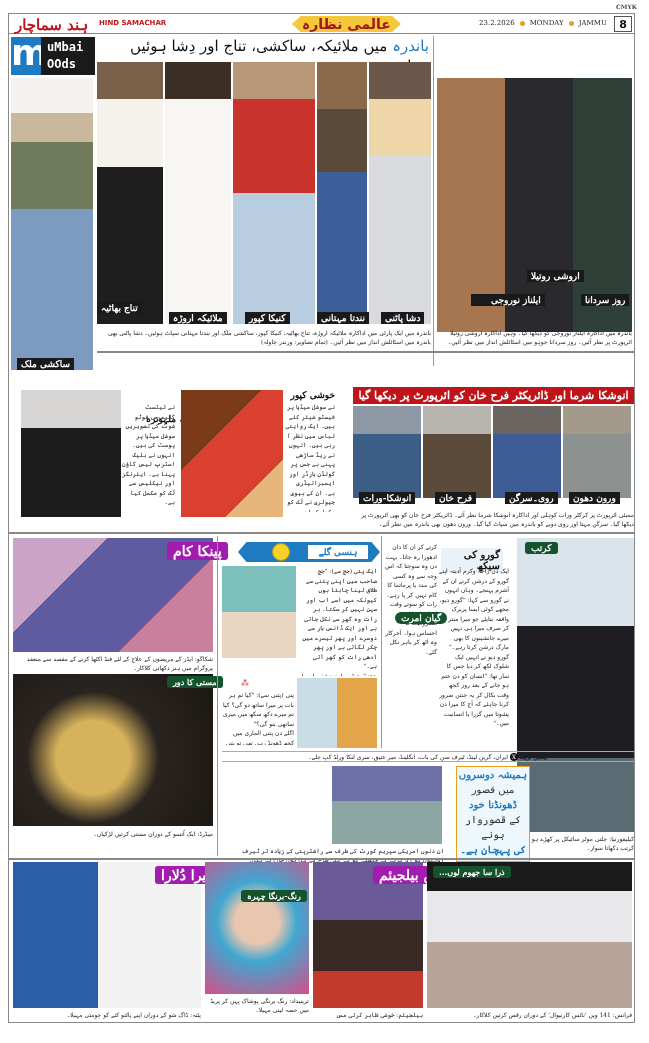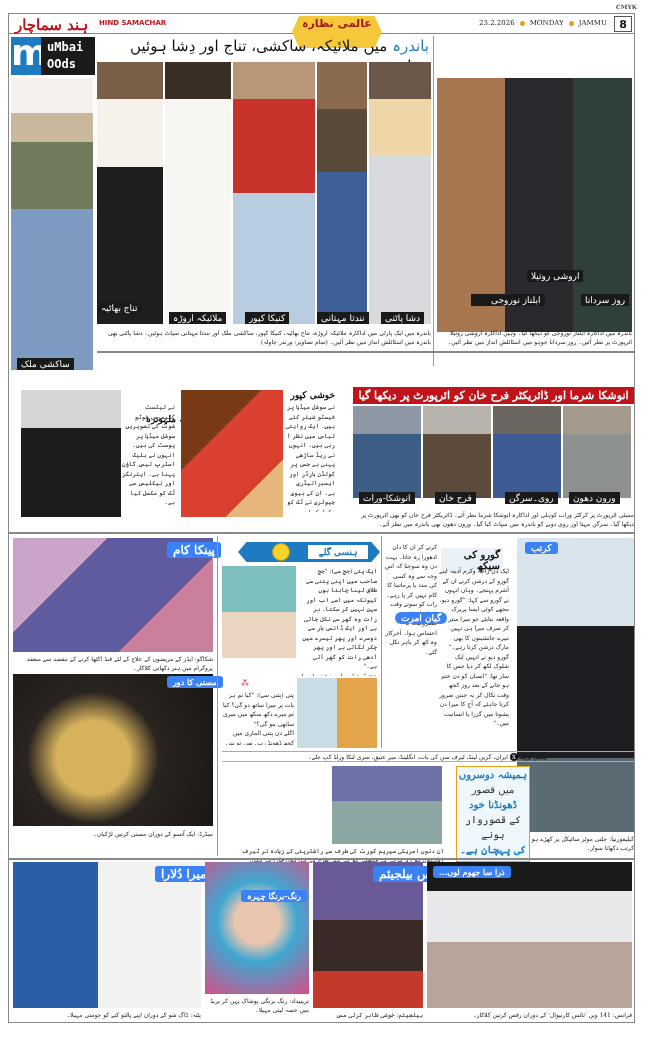--- a/index.html
+++ b/index.html
@@ -3,38 +3,38 @@
 <meta charset="utf-8">
 <style>
   * { box-sizing: border-box; margin: 0; padding: 0; }
   body { width: 649px; height: 1043px; background: #fff; font-family: "DejaVu Sans", sans-serif; position: relative; overflow: hidden; color: #111; }
   .page { position: absolute; left: 8px; top: 13px; width: 627px; height: 1010px; border: 1px solid #888; background: #fff; }
   .cmyk { position: absolute; right: 12px; top: 3px; font-size: 6px; font-weight: bold; color: #445; font-family: "DejaVu Serif", serif; }
   
   .hdr { position: absolute; left: 0; top: 0; width: 625px; height: 20px; border-bottom: 1px solid #888; }
   .logo-ur { position: absolute; left: 6px; top: 2px; font-size: 15px; font-weight: bold; color: #c0141b; font-family: "DejaVu Serif", serif; direction: rtl; }
   .logo-en { position: absolute; left: 90px; top: 5px; font-size: 7px; font-weight: bold; color: #c0141b; }
-  .section-badge { position: absolute; left: 283px; top: 2px; height: 32px; padding: 0 10px; background: #f4c83a; color: #a0171c; font-size: 11px; font-weight: bold; line-height: 16px; clip-path: polygon(8% 0,92% 0,100% 50%,92% 100%,8% 100%,0 50%); direction: rtl; }
+  .section-badge { position: absolute; left: 283px; top: 2px; height: 16px; padding: 0 10px; background: #f4c83a; color: #a0171c; font-size: 14px; font-weight: bold; line-height: 16px; clip-path: polygon(8% 0,92% 0,100% 50%,92% 100%,8% 100%,0 50%); direction: rtl; }
   .dateline { position: absolute; left: 470px; top: 5px; font-size: 7px; font-family: "DejaVu Serif", serif; color: #222; }
   .dateline .dot { display: inline-block; width: 5px; height: 5px; border-radius: 50%; background: #e8a21a; margin: 0 5px; vertical-align: middle; }
   .pagenum { position: absolute; right: 2px; top: 2px; width: 18px; height: 16px; background: #fff; border: 1px solid #555; font-size: 11px; font-weight: bold; text-align: center; line-height: 15px; }
   
   .mm { position: absolute; left: 2px; top: 23px; width: 86px; height: 38px; display: flex; }
   .mm-m { width: 30px; height: 38px; background: #1f7bc1; color: #fff; font-size: 36px; font-weight: bold; line-height: 32px; text-align: center; font-family: "DejaVu Sans", sans-serif; }
   .mm-t { width: 54px; background: #1a1a1a; color: #fff; font-size: 12px; font-weight: bold; line-height: 17px; padding: 2px 6px; font-family: "DejaVu Sans Mono", monospace; }
   .headline { position: absolute; font-family: "DejaVu Serif", serif; direction: rtl; text-align: right; color: #111; }
   .headline .acc { color: #1f7bc1; }
   .photo { position: absolute; overflow: hidden; }
-  .name-tag { position: absolute; background: #1a1a1a; color: #fff; font-size: 9px; font-weight: normal; padding: 1px 4px; direction: rtl; white-space: nowrap; font-family: "DejaVu Serif", serif; }
+  .name-tag { position: absolute; background: #1a1a1a; color: #fff; font-size: 9px; font-weight: bold; padding: 1px 4px; direction: rtl; white-space: nowrap; font-family: "DejaVu Serif", serif; }
   .caption { position: absolute; font-size: 6px; line-height: 9px; direction: rtl; text-align: right; color: #222; overflow: hidden; font-family: "DejaVu Serif", serif; }
   .rule-h { position: absolute; height: 2px; background: #888; }
   .rule-v { position: absolute; width: 1px; background: #999; }
   .red-banner { position: absolute; background: #c0141b; color: #fff; font-size: 11px; font-weight: bold; direction: rtl; text-align: center; line-height: 17px; font-family: "DejaVu Serif", serif; }
-  .tag-orange { position: absolute; background: #3b82f6; color: #fff; font-size: 12px; font-weight: bold; padding: 1px 6px; border-radius: 3px; direction: rtl; font-family: "DejaVu Serif", serif; }
-  .tag-blue { position: absolute; background: #3b82f6; color: #fff; font-size: 8px; font-weight: bold; padding: 1px 6px; border-radius: 3px; direction: rtl; font-family: "DejaVu Serif", serif; }
+  .tag-orange { position: absolute; background: #a21caf; color: #fff; font-size: 14px; font-weight: bold; padding: 1px 6px; border-radius: 3px; direction: rtl; font-family: "DejaVu Serif", serif; }
+  .tag-blue { position: absolute; background: #14532d; color: #fff; font-size: 8px; font-weight: bold; padding: 1px 6px; border-radius: 3px; direction: rtl; font-family: "DejaVu Serif", serif; }
   .story-title { position: absolute; font-size: 9px; font-weight: bold; direction: rtl; text-align: right; font-family: "DejaVu Serif", serif; }
   .story-body { position: absolute; font-size: 6px; line-height: 9.5px; direction: rtl; text-align: right; color: #222; overflow: hidden; font-family: "DejaVu Serif", serif; }
   .hans-banner { position: absolute; left: 229px; top: 528px; width: 142px; height: 20px; background: #1f7bc1; clip-path: polygon(6% 0,94% 0,100% 50%,94% 100%,6% 100%,0 50%); }
   .hans-inner { position: absolute; left: 70px; top: 3px; width: 60px; height: 14px; background: #fff; color: #1f7bc1; font-size: 9px; text-align: center; direction: rtl; font-weight: bold; line-height: 14px; font-family: "DejaVu Serif", serif; }
   .smiley { position: absolute; left: 34px; top: 1px; width: 18px; height: 18px; border-radius: 50%; background: #f6d22b; border: 1px solid #c79a00; }
   .quote-box { position: absolute; left: 447px; top: 752px; width: 74px; height: 96px; border: 1px solid #e8a21a; background: #eef7fb; text-align: center; font-family: "DejaVu Serif", serif; direction: rtl; }
   .quote-box span { display: block; font-size: 10px; line-height: 15px; }
   .q-blue { color: #1f7bc1; font-weight: bold; }
   .q-dark { color: #333; }
   .ticker { position: absolute; left: 213px; top: 737px; width: 412px; height: 11px; font-size: 6px; direction: rtl; text-align: center; color: #222; border-top: 1px solid #aaa; border-bottom: 1px solid #aaa; line-height: 10px; font-family: "DejaVu Serif", serif; }

